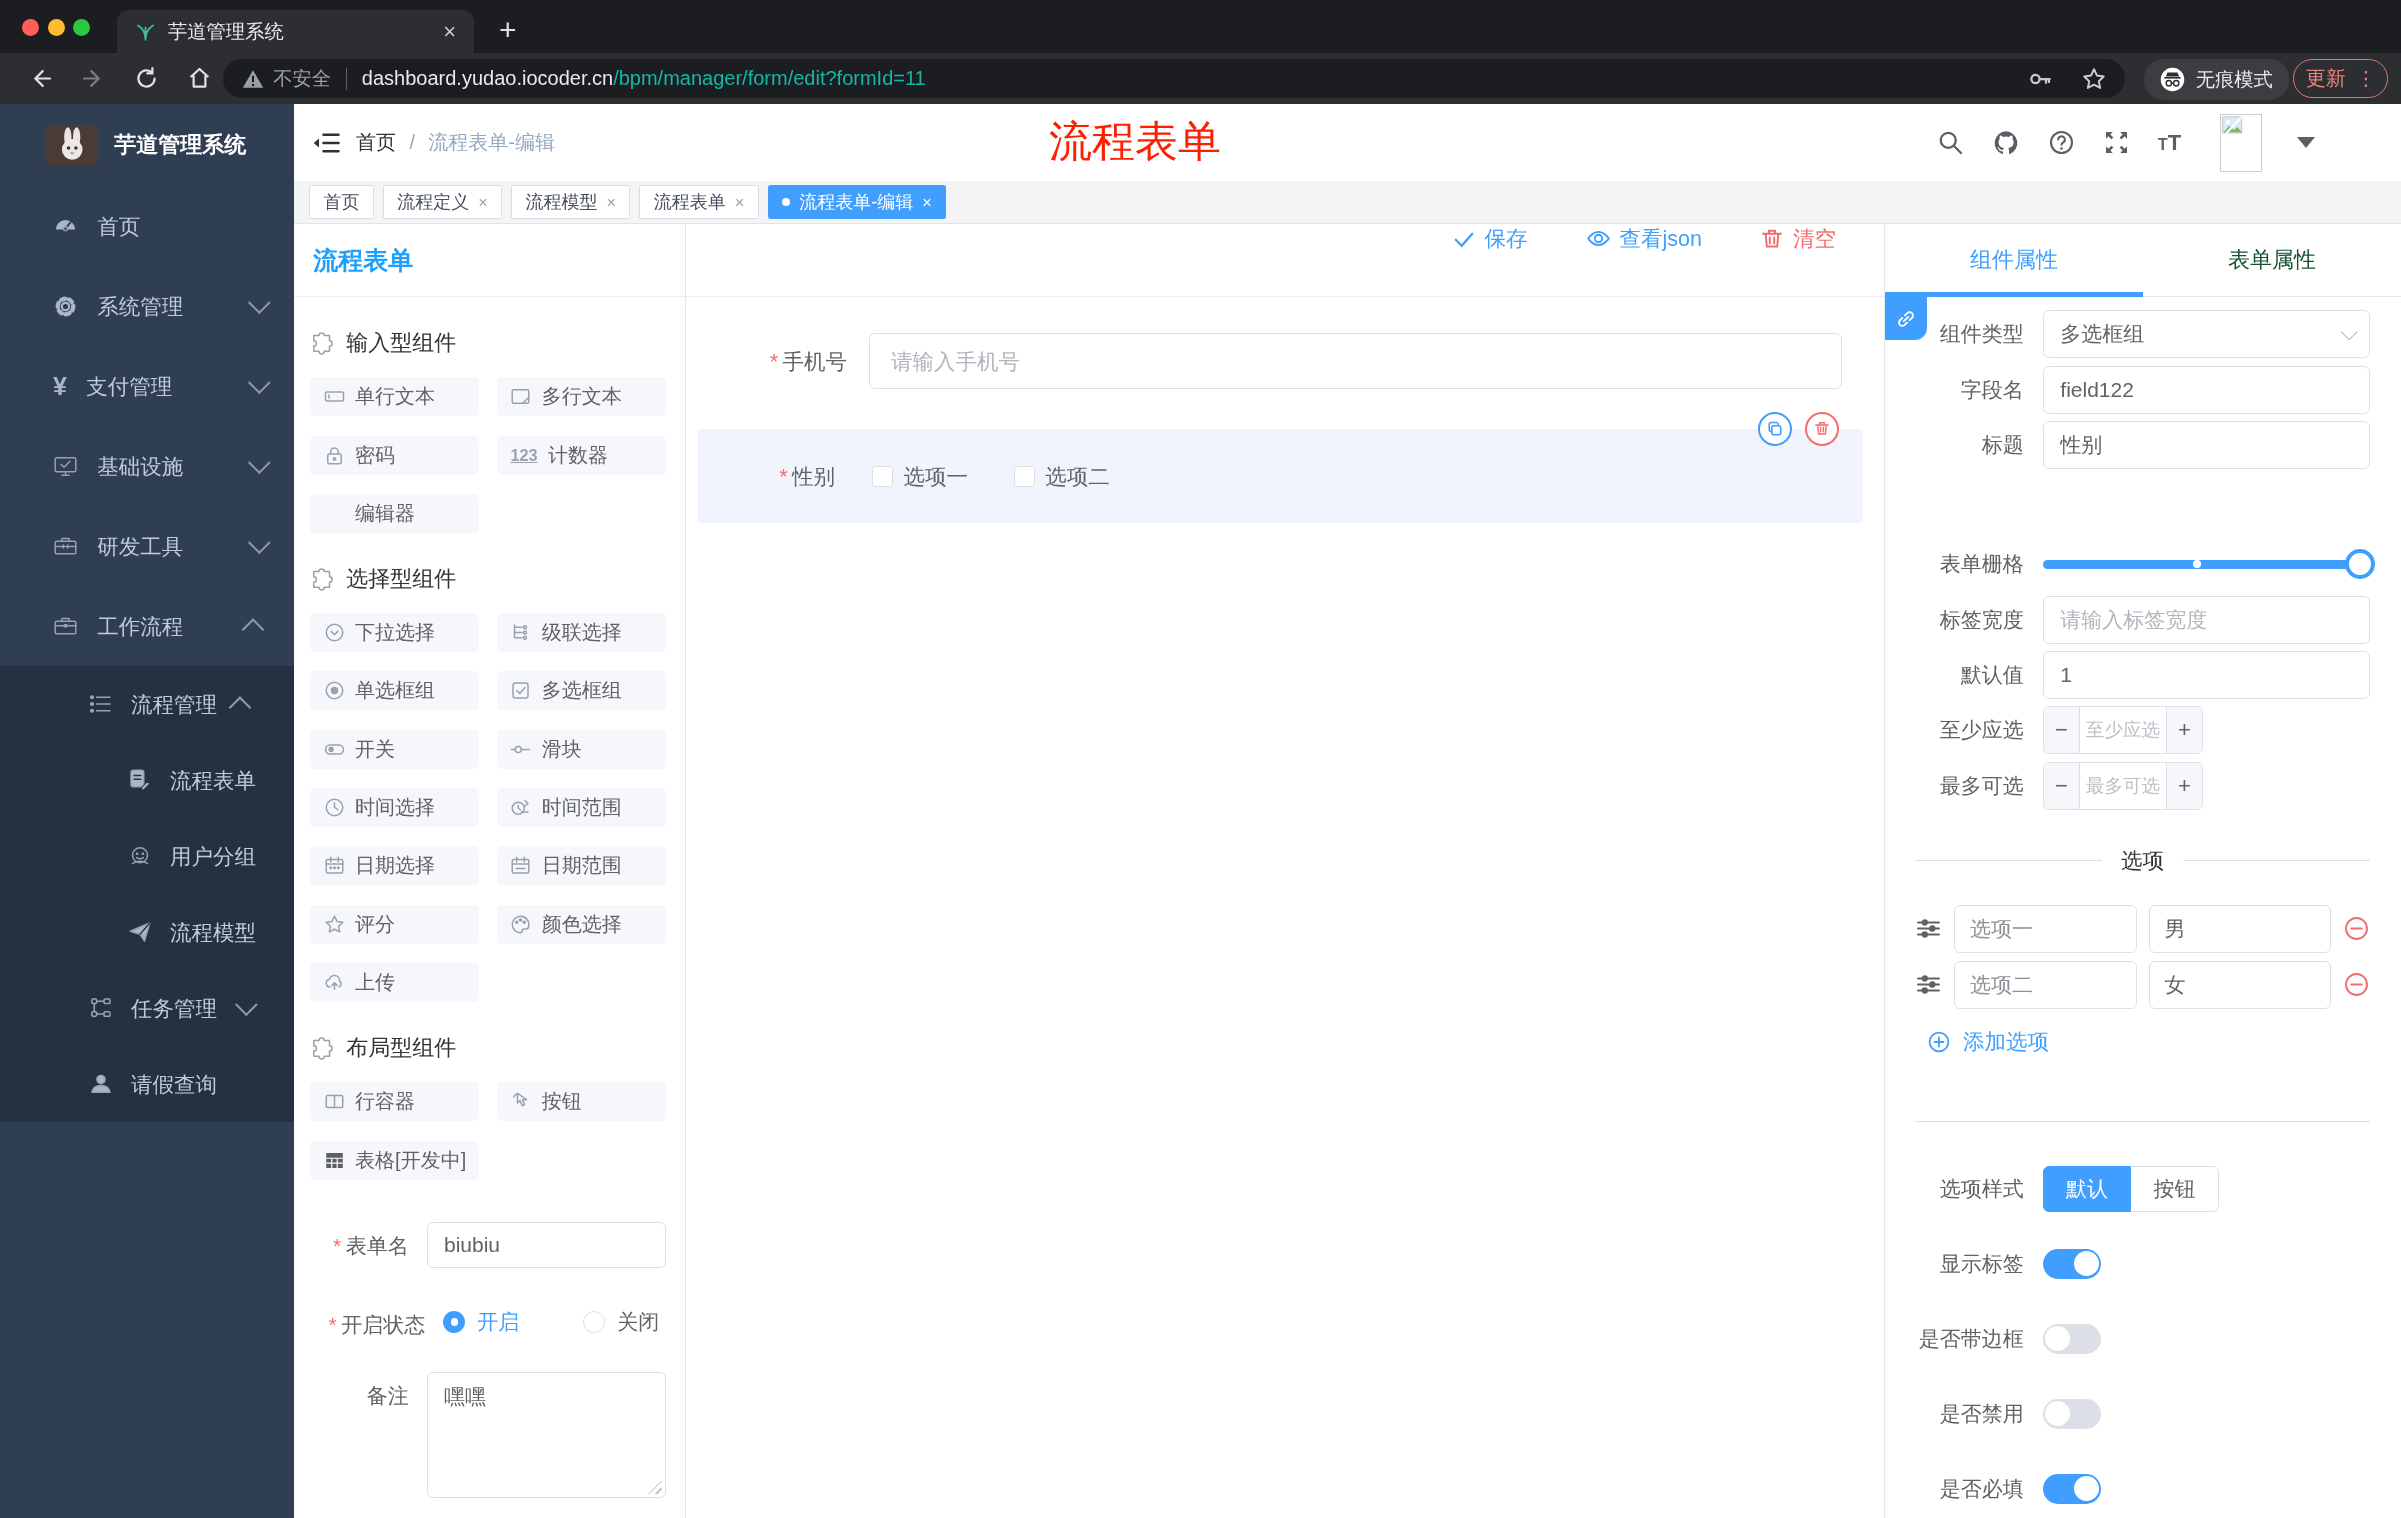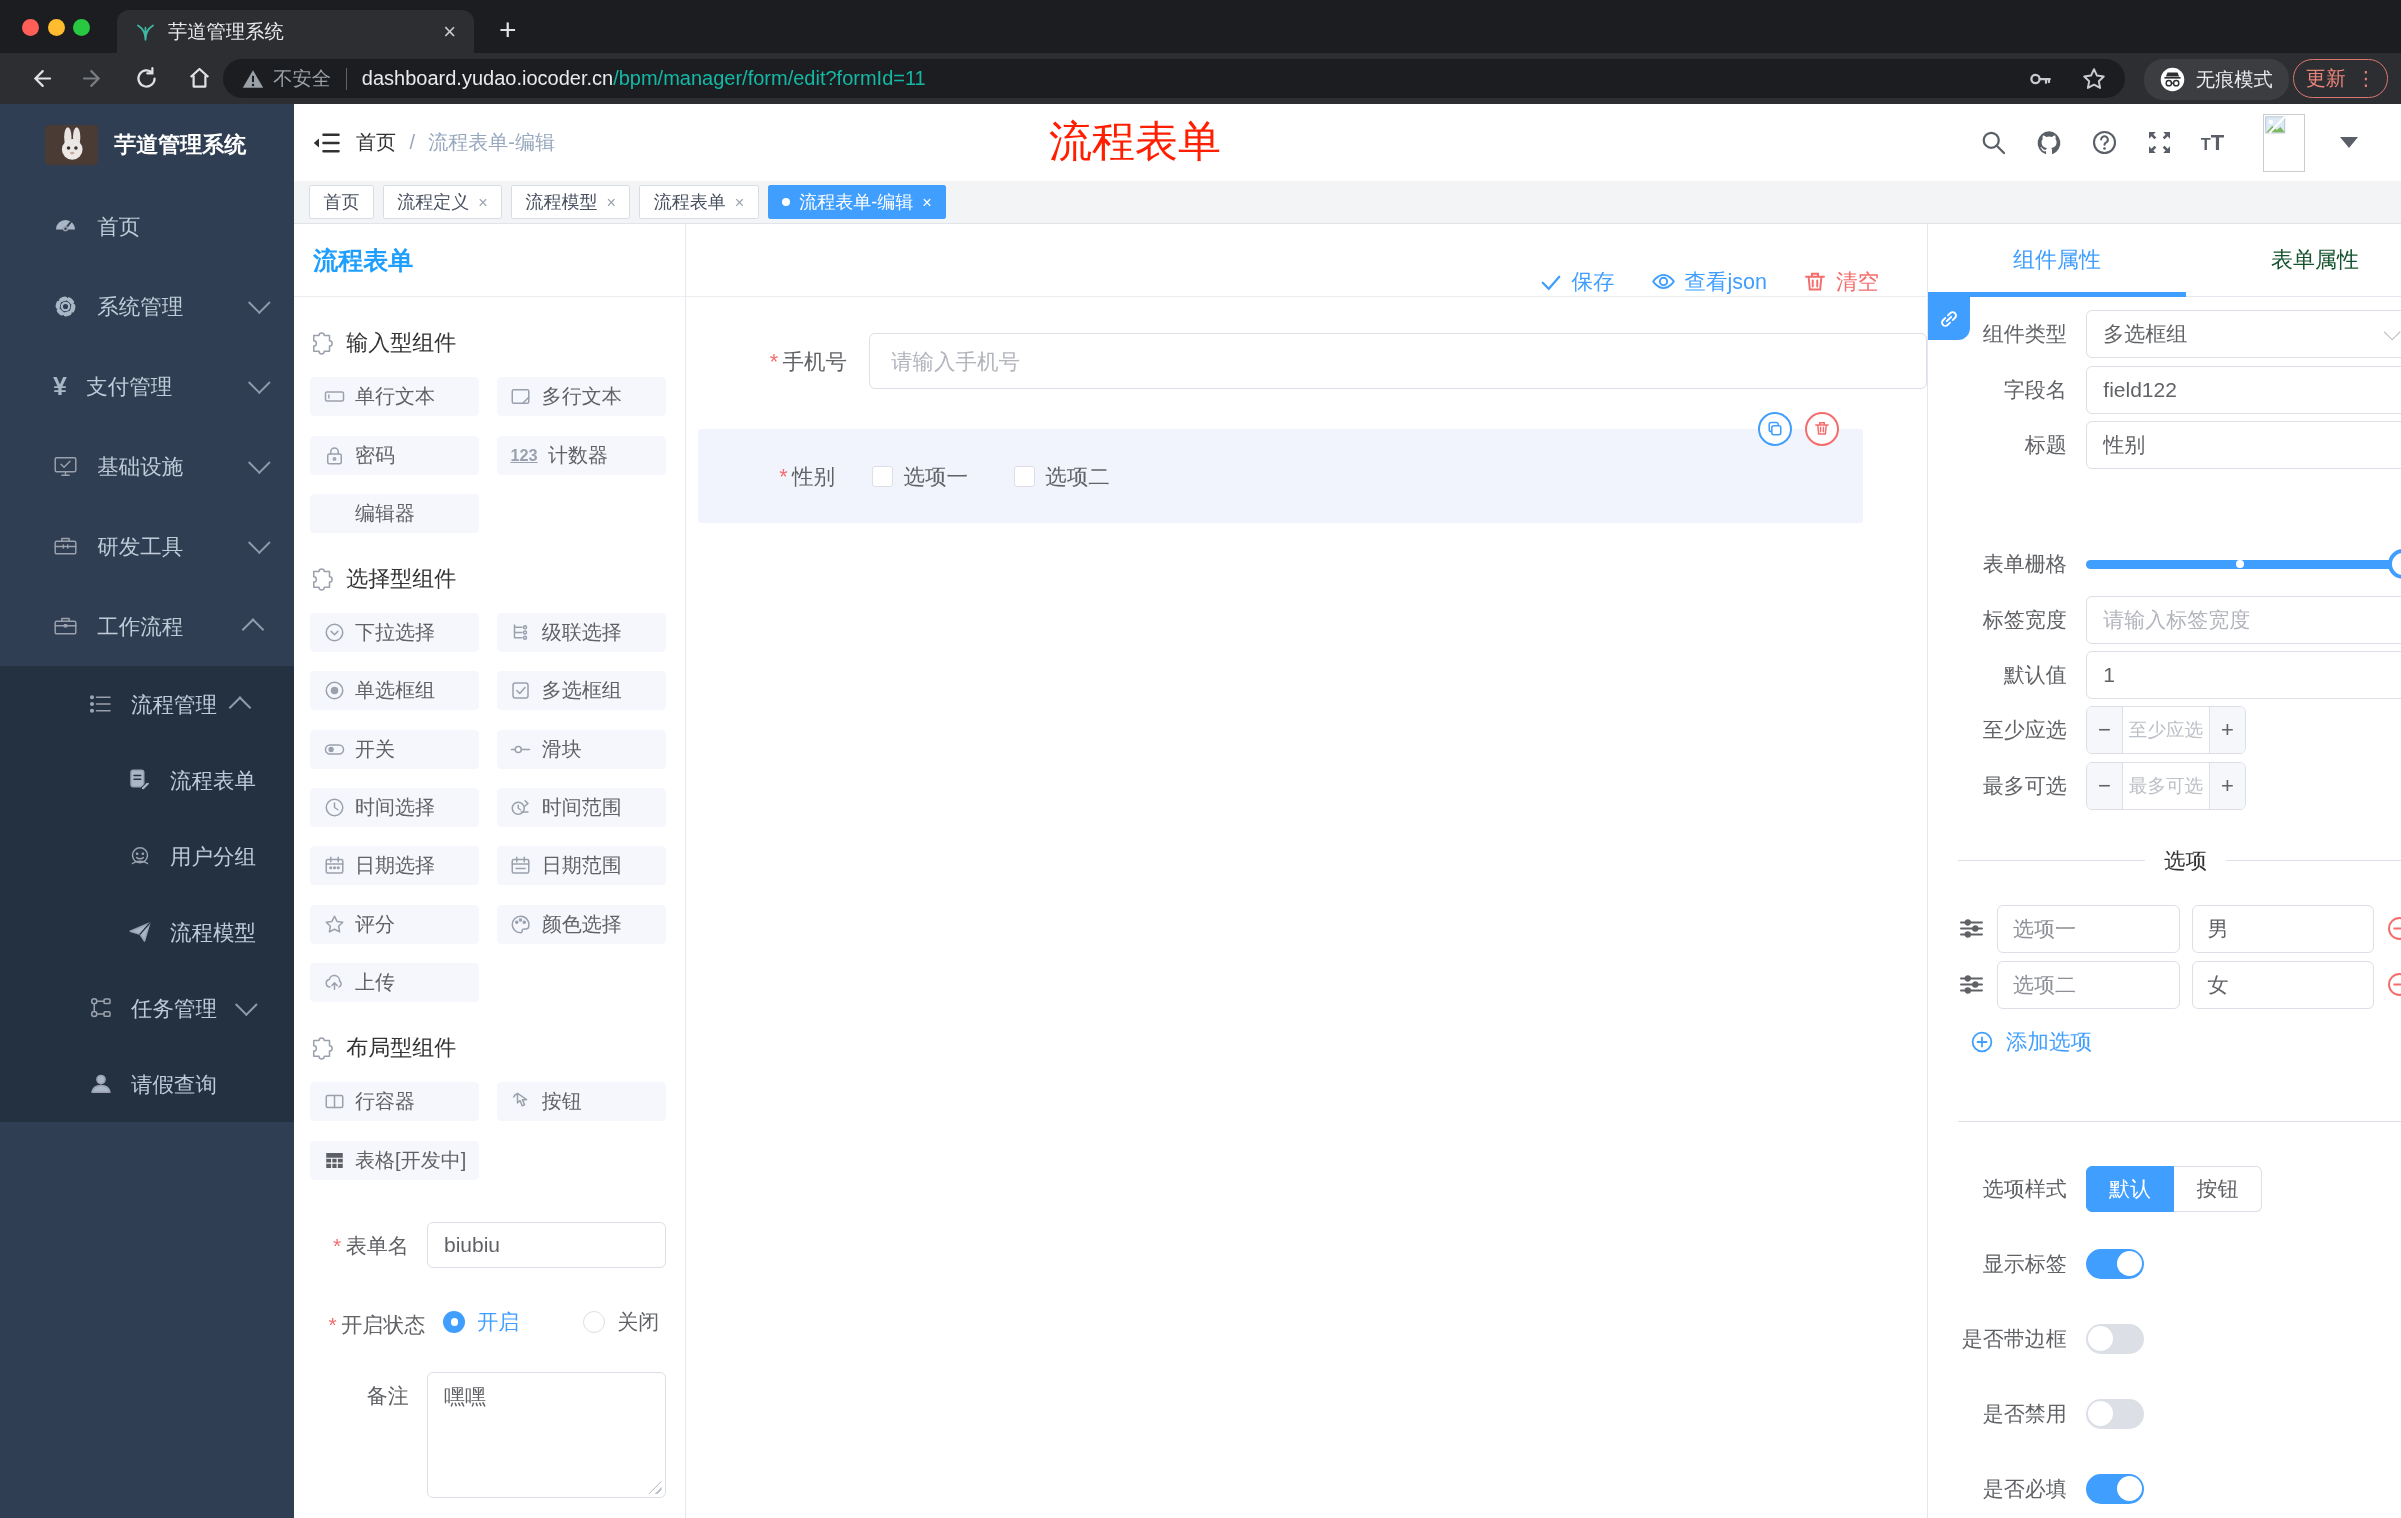--- a/index.html
+++ b/index.html
@@ -93,28 +93,28 @@
   .radio-row { display:flex; align-items:center; gap:12px; margin-left:18px; padding-top:7.4px;}
   .radio { width:22px; height:22px; border-radius:50%; }
   .radio.on { background:#409eff; position:relative; }
   .radio.on::after { content:""; position:absolute; left:7.4px; top:7.4px; width:7.4px; height:7.4px;
     border-radius:50%; background:#fff; }
   .radio.off { background:#fff; border:1.5px solid #dcdfe6; }
   .radio-lbl-on { color:#409eff; font-size:21px; margin-right:52px;}
   .radio-lbl-off { color:#606266; font-size:21px; }
 
   .canvas-col { flex:1; display:flex; flex-direction:column; min-width:0; }
-  .canvas-hdr { height:73px; border-bottom:0.7px solid #ebedf0; display:flex; align-items:flex-end;
-    justify-content:flex-end; gap:36px; padding-right:48px; flex-shrink:0;}
+  .canvas-hdr { height:73px; border-bottom:0.7px solid #ebedf0; display:flex; align-items:flex-start;
+    justify-content:flex-end; gap:58px; padding-right:48px; flex-shrink:0;}
   .act { display:flex; align-items:center; gap:9px; font-size:21.5px; }
   .act.blue { color:#409eff; } .act.red { color:#f56c6c; }
   .canvas-body { flex:1; padding:36px 0 0 12px; }
   .f-row { display:flex; align-items:center; }
   .f-label { width:149px; text-align:right; font-size:21.5px; color:#606266; flex-shrink:0;}
-  .phone-input { margin-left:22px; width:1058px; height:56px; border:0.7px solid #dcdfe6; border-radius:6px;
+  .phone-input { margin-left:22px; width:973px; height:56px; border:0.7px solid #dcdfe6; border-radius:6px;
     background:#fff; display:flex; align-items:center; padding-left:21px;text-align:right; }
   .ph { color:#b2b5bc; font-size:21.5px; }
   .sel-block { margin-top:40px; width:1165px; height:94px; background:#f1f4fc; border-radius:3px;
     position:relative; display:flex; align-items:center; }
   .blk-acts { position:absolute; top:-17px; right:24px; display:flex; gap:13.4px; }
   .circ { width:34px; height:34px; border-radius:50%; background:#fff; display:flex; align-items:center;
     justify-content:center; }
   .circ.blue { border:2.2px solid #409eff; } .circ.red { border:2.2px solid #f56c6c; }
   .cb { width:21px; height:21px; border:1.5px solid #dcdfe6; border-radius:3px; background:#fff; }
   .cb-lbl { font-size:21.5px; color:#606266; margin-left:10.4px; }

